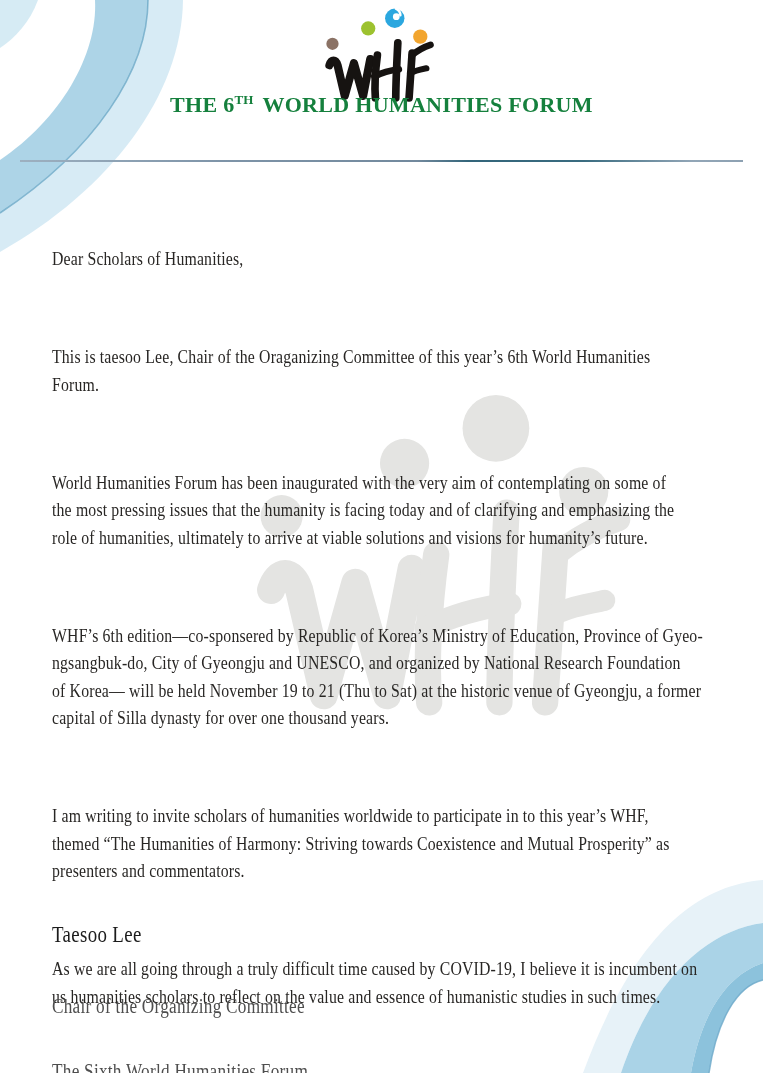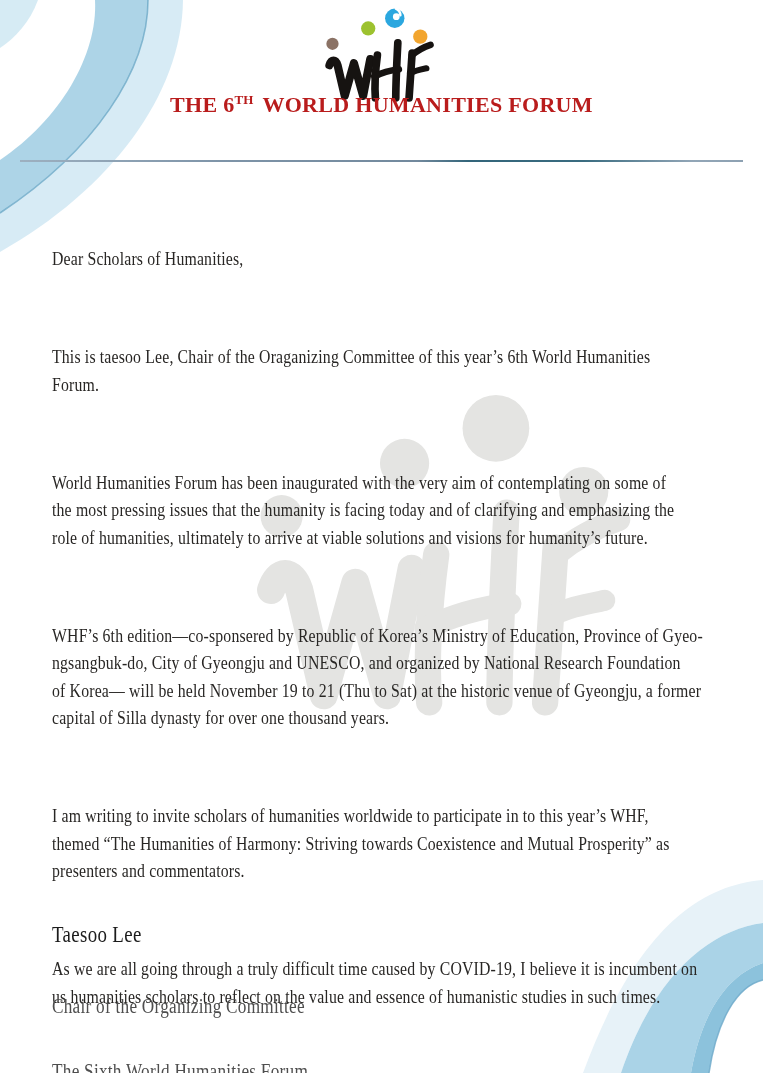--- a/index.html
+++ b/index.html
@@ -9,21 +9,21 @@
   }
   
   .deco-tl { position:absolute; left:0; top:0; z-index:1; }
   .deco-br { position:absolute; right:0; bottom:0; z-index:1; }
   
   .watermark { position:absolute; left:250px; top:386px; z-index:1; }
   
   .logo { position:absolute; top:6px; left:50%; transform:translateX(-50%); z-index:2; }
   .title {
     position:absolute; top:92px; left:0; width:100%; text-align:center;
-    color:#b91c1c; font-size:22px; font-weight:bold; letter-spacing:0.3px; z-index:2;
+    color:#15803d; font-size:22px; font-weight:bold; letter-spacing:0.3px; z-index:2;
   }
   .title sup { font-size:13px; letter-spacing:0; }
   .title .title-rest { margin-left:9px; }
   .divider {
     position:absolute; top:160px; left:20px; width:723px; height:2px; z-index:3;
     background:linear-gradient(90deg,#9db0c0 0%,#7e94a8 28%,#72899d 55%,#33657a 62%,#3a6c80 78%,#92a6b7 93%,#8da1b2 100%);
   }
   
   .letter-text {
     position:absolute; left:52px; top:190px; width:860px; z-index:4;

